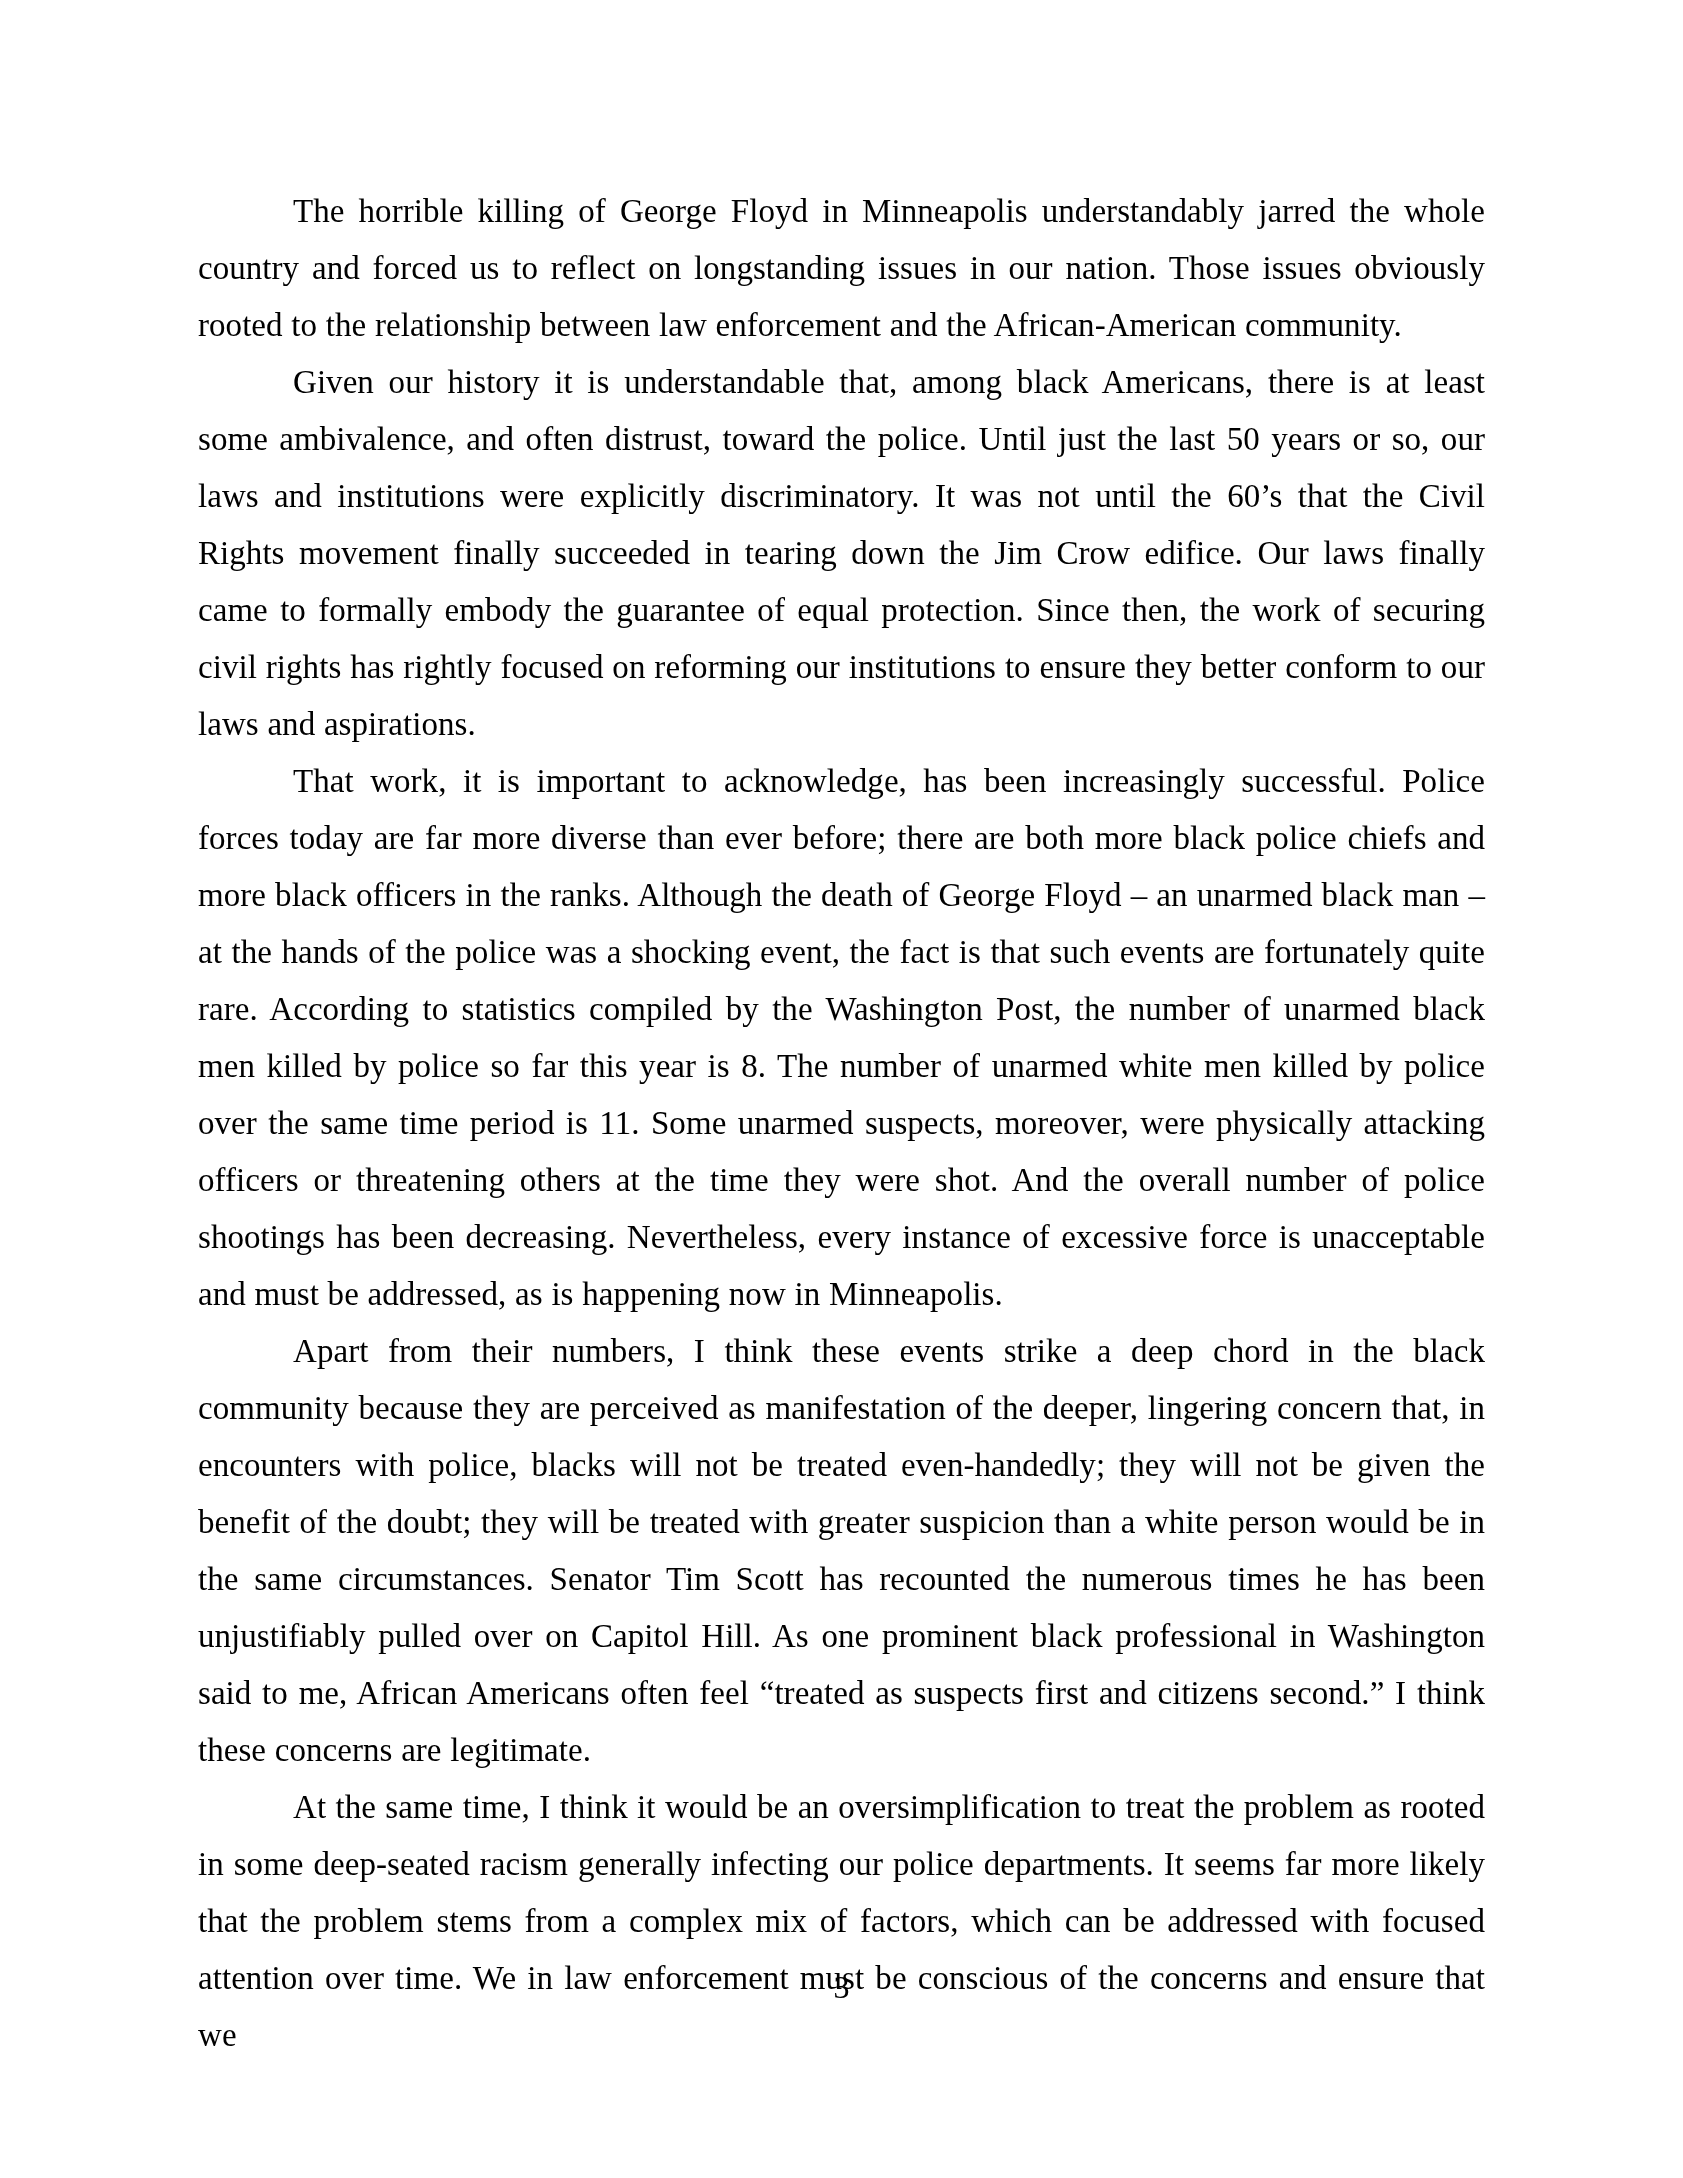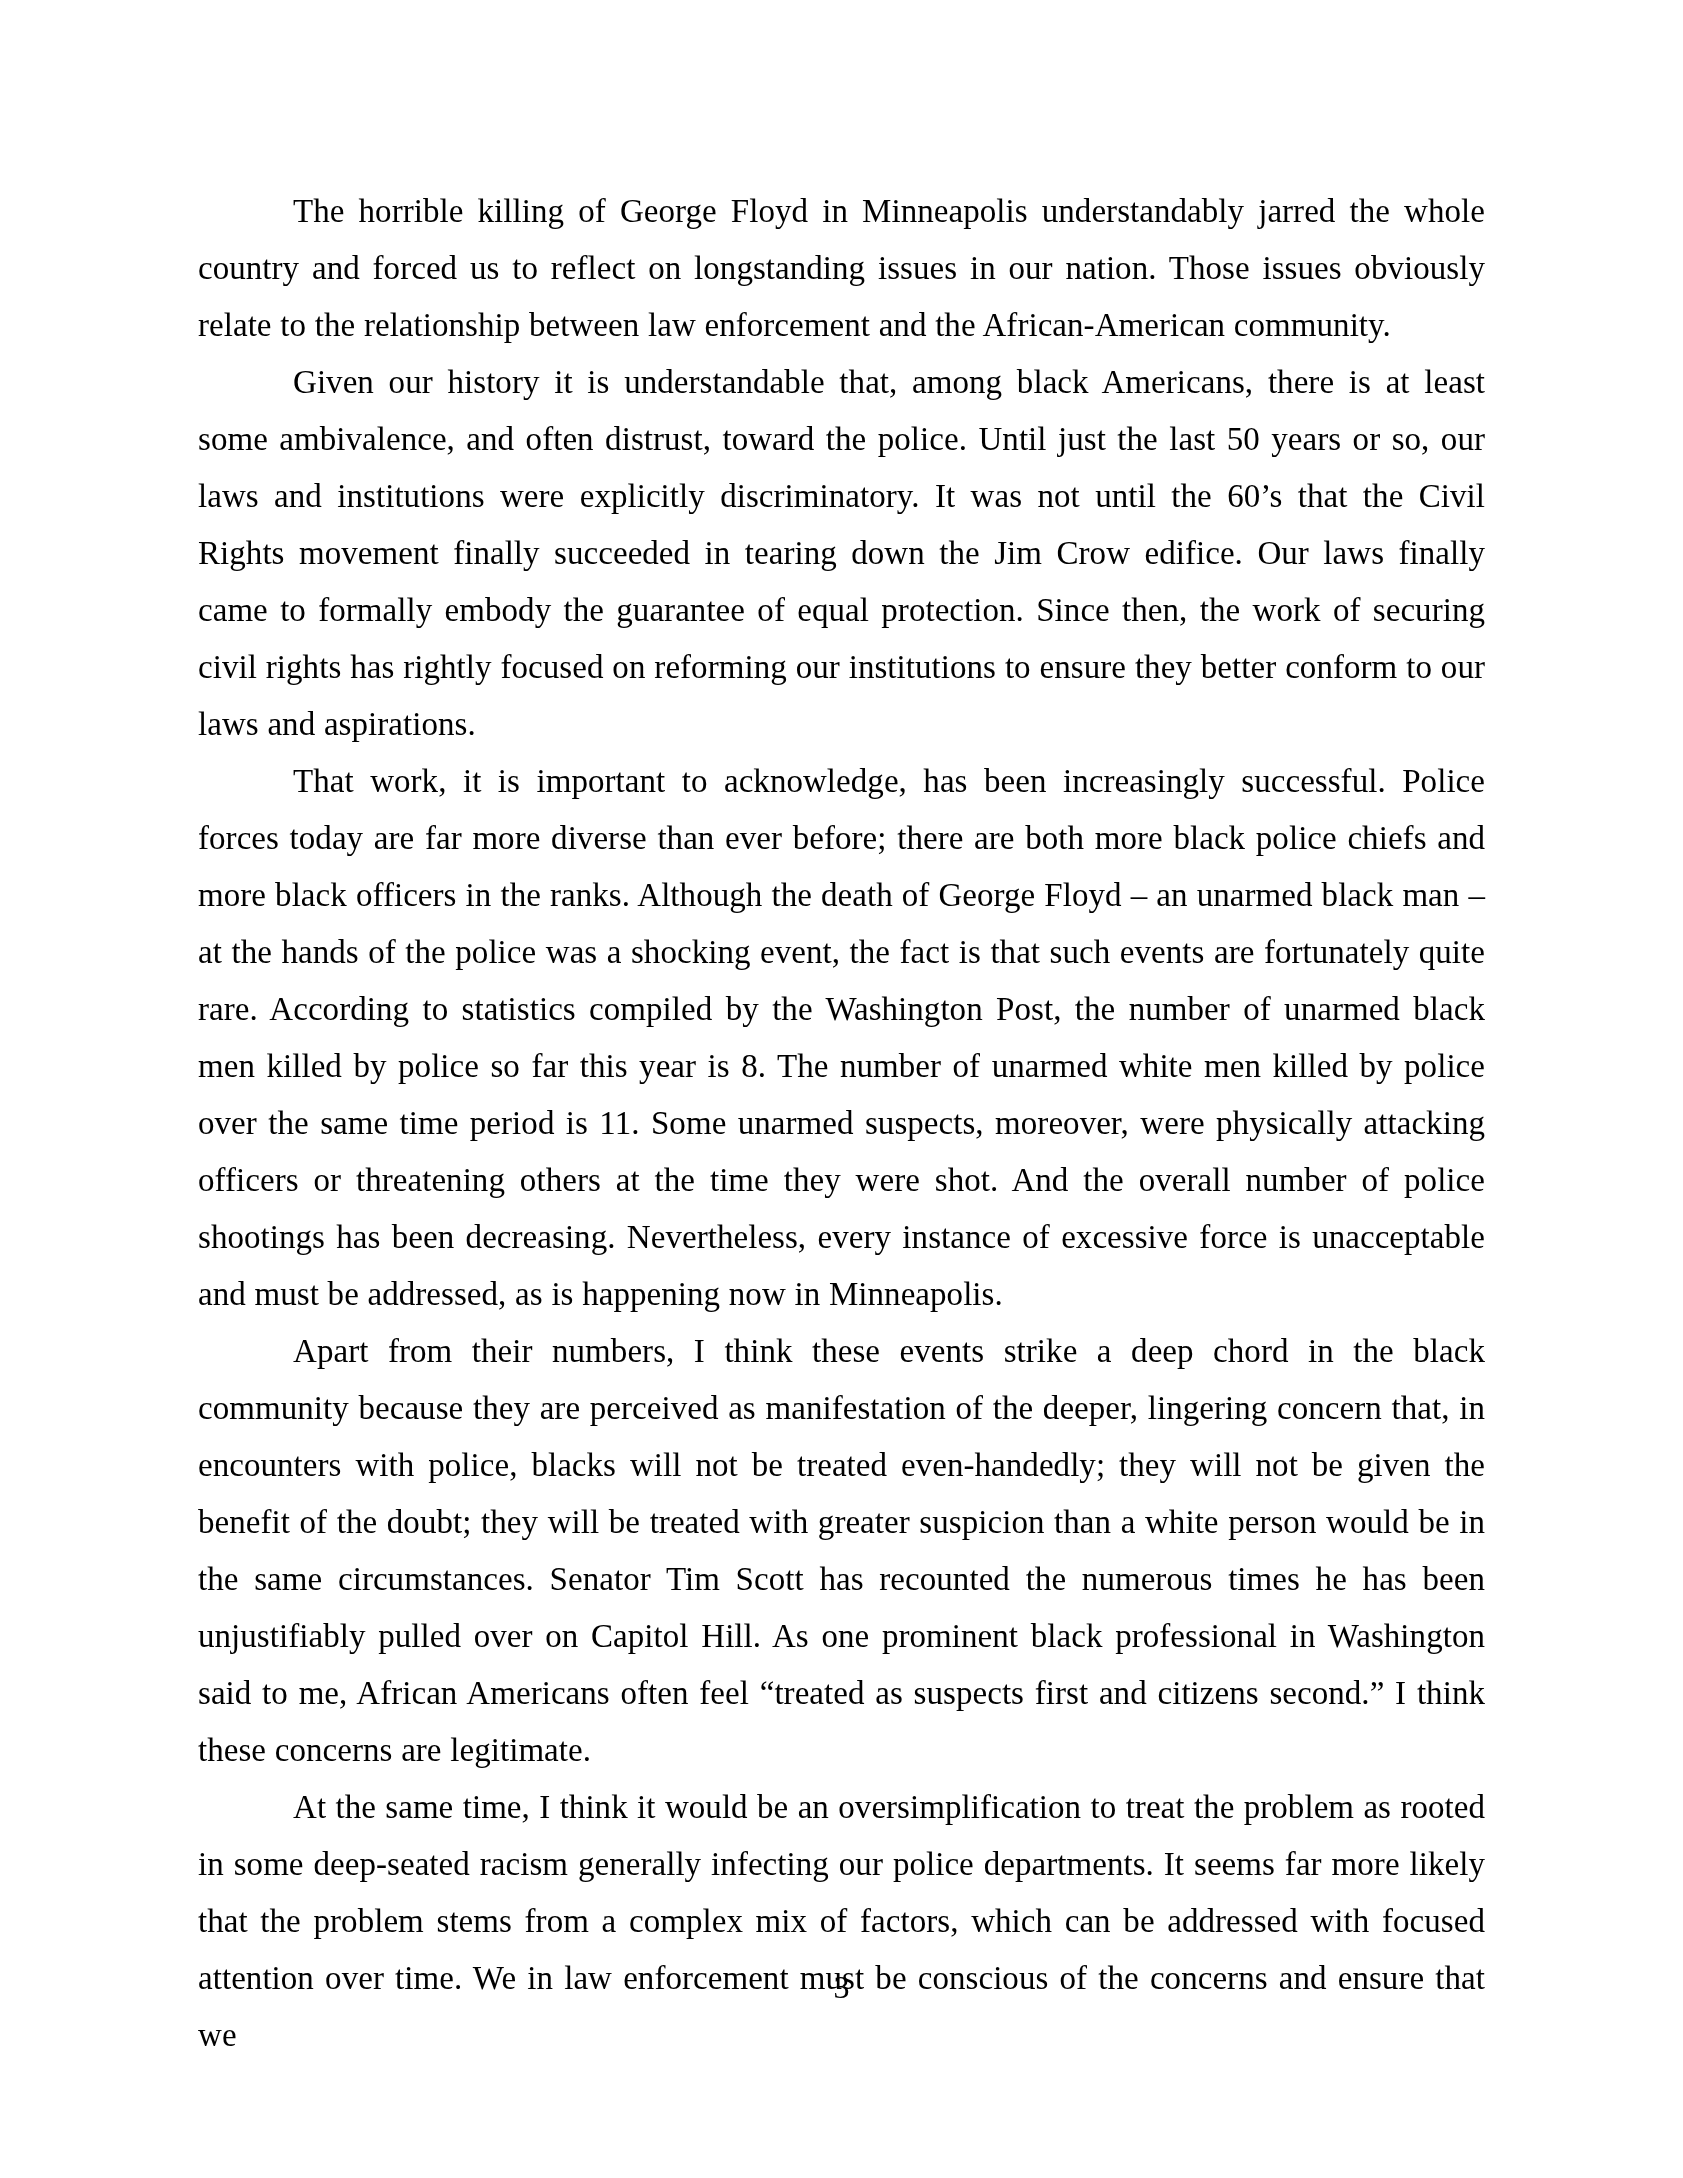--- a/index.html
+++ b/index.html
@@ -47,21 +47,21 @@
     font-size: 32px;
     line-height: 38px;
     font-family: "Liberation Serif", "DejaVu Serif", serif;
   }
 </style>
 </head>
 <body>
 
 <div class="page">
   <div class="content">
-    <p class="para">The horrible killing of George Floyd in Minneapolis understandably jarred the whole country and forced us to reflect on longstanding issues in our nation.  Those issues obviously relate to the relationship between law enforcement and the African-American community.</p>
+    <p class="para">The horrible killing of George Floyd in Minneapolis understandably jarred the whole country and forced us to reflect on longstanding issues in our nation.  Those issues obviously rooted to the relationship between law enforcement and the African-American community.</p>
     <p class="para">Given our history it is understandable that, among black Americans, there is at least some ambivalence, and often distrust, toward the police.  Until just the last 50 years or so, our laws and institutions were explicitly discriminatory.  It was not until the 60’s that the Civil Rights movement finally succeeded in tearing down the Jim Crow edifice.  Our laws finally came to formally embody the guarantee of equal protection.  Since then, the work of securing civil rights has rightly focused on reforming our institutions to ensure they better conform to our laws and aspirations.</p>
     <p class="para">That work, it is important to acknowledge, has been increasingly successful.  Police forces today are far more diverse than ever before; there are both more black police chiefs and more black officers in the ranks.  Although the death of George Floyd – an unarmed black man – at the hands of the police was a shocking event, the fact is that such events are fortunately quite rare.  According to statistics compiled by the Washington Post, the number of unarmed black men killed by police so far this year is 8.  The number of unarmed white men killed by police over the same time period is 11.  Some unarmed suspects, moreover, were physically attacking officers or threatening others at the time they were shot.   And the overall number of police shootings has been decreasing.  Nevertheless, every instance of excessive force is unacceptable and must be addressed, as is happening now in Minneapolis.</p>
     <p class="para">Apart from their numbers, I think these events strike a deep chord in the black community because they are perceived as manifestation of the deeper, lingering concern that, in encounters with police, blacks will not be treated even-handedly; they will not be given the benefit of the doubt; they will be treated with greater suspicion than a white person would be in the same circumstances.   Senator Tim Scott has recounted the numerous times he has been unjustifiably pulled over on Capitol Hill.   As one prominent black professional in Washington said to me, African Americans often feel “treated as suspects first and citizens second.”  I think these concerns are legitimate.</p>
     <p class="para">At the same time, I think it would be an oversimplification to treat the problem as rooted in some deep-seated racism generally infecting our police departments.  It seems far more likely that the problem stems from a complex mix of factors, which can be addressed with focused attention over time.  We in law enforcement must be conscious of the concerns and ensure that we</p>
   </div>
   <div class="page-number">3</div>
 </div>
 
 
 </body></html>

